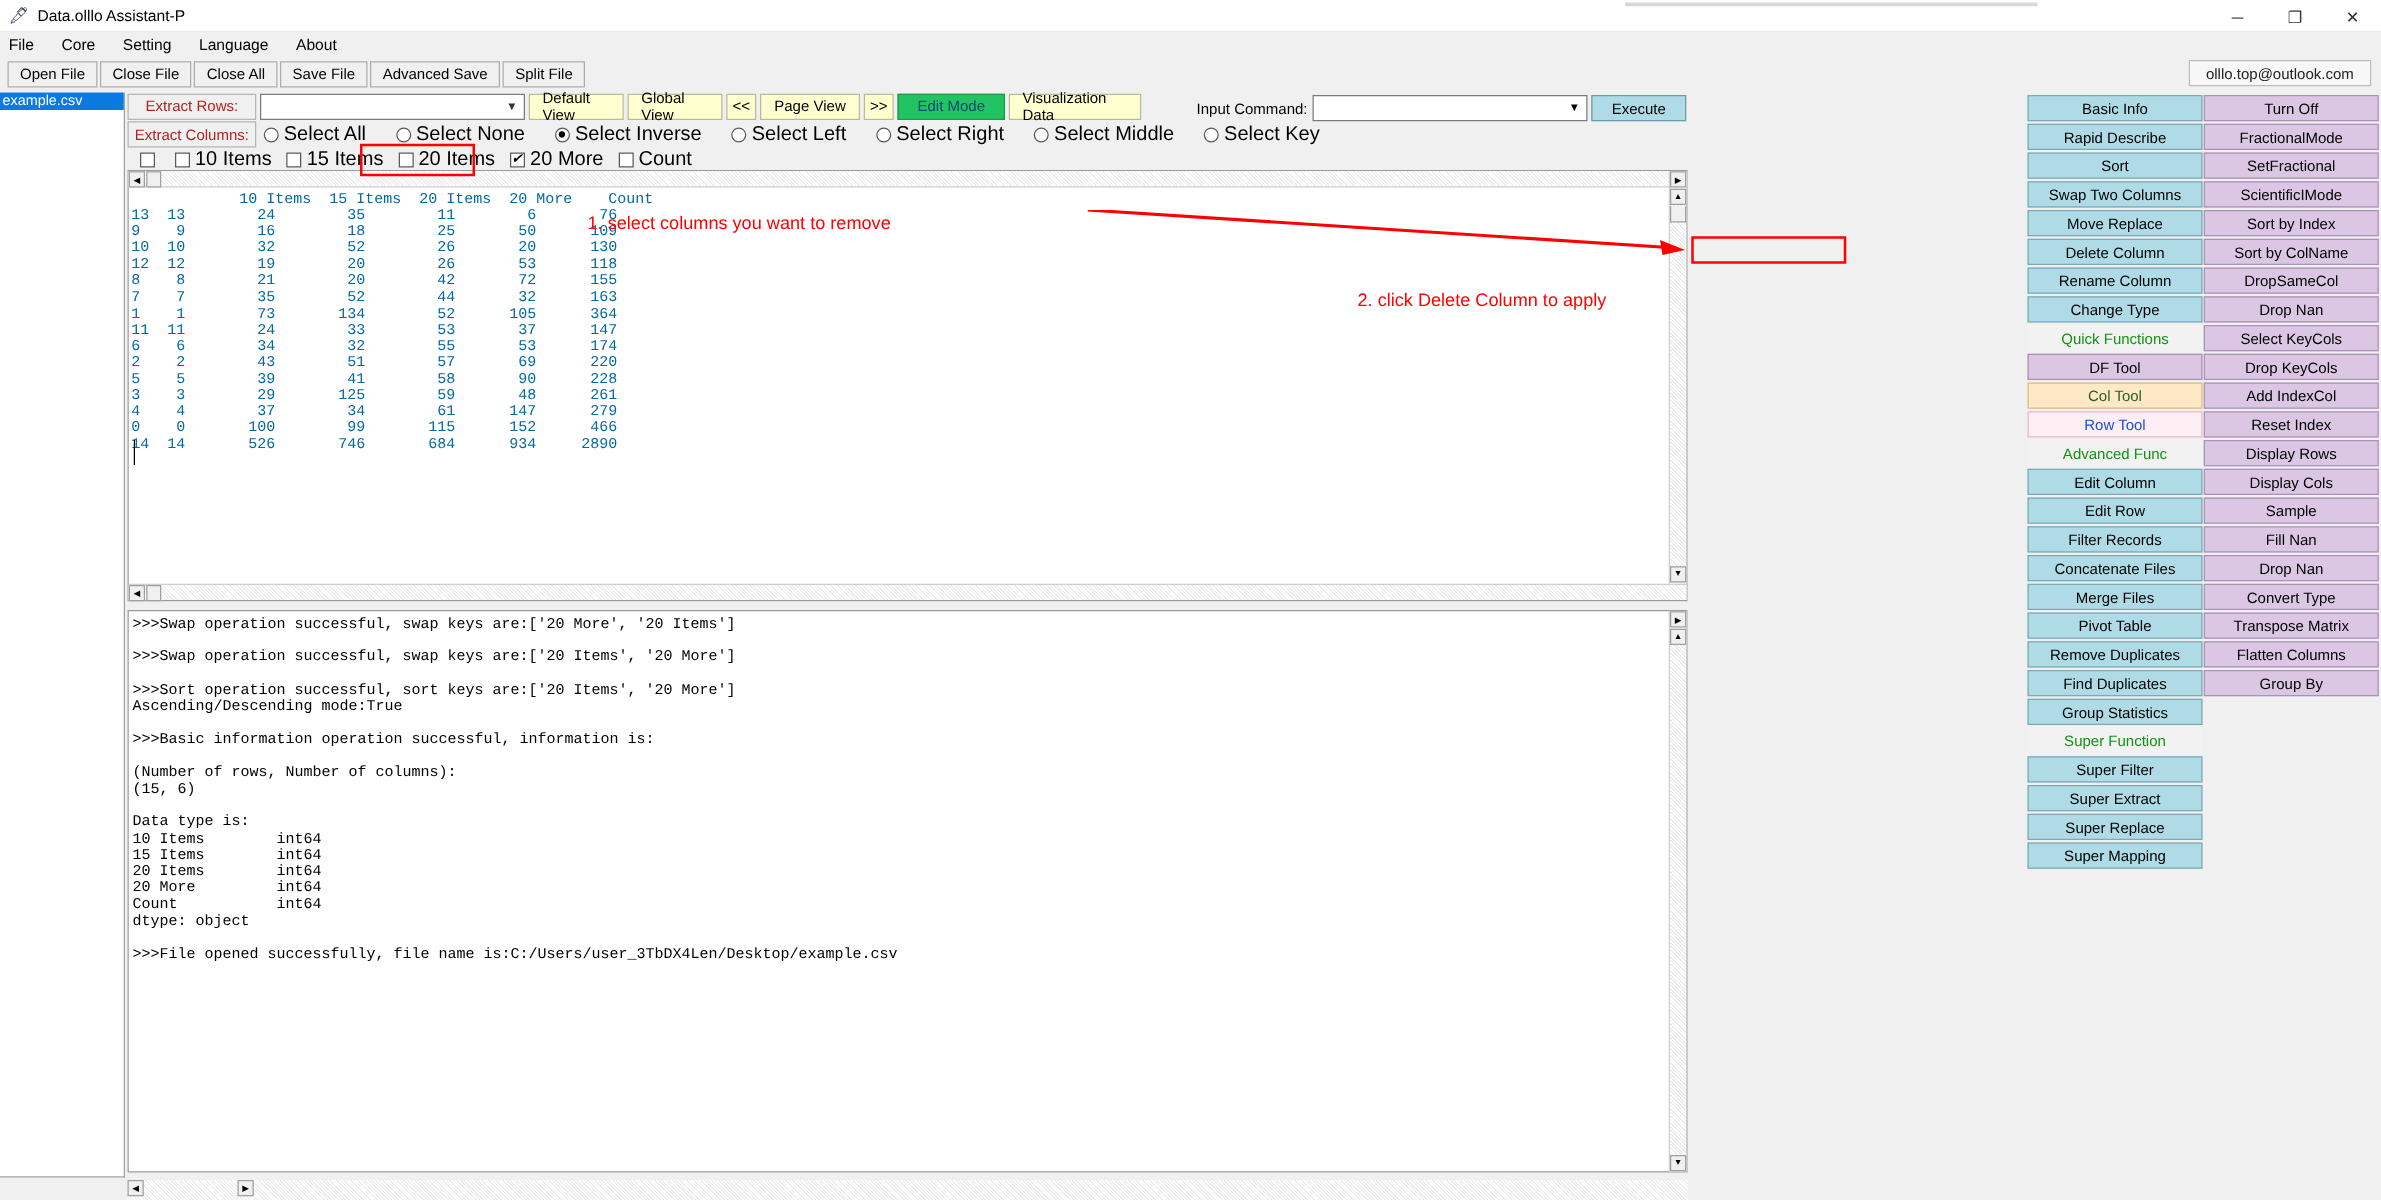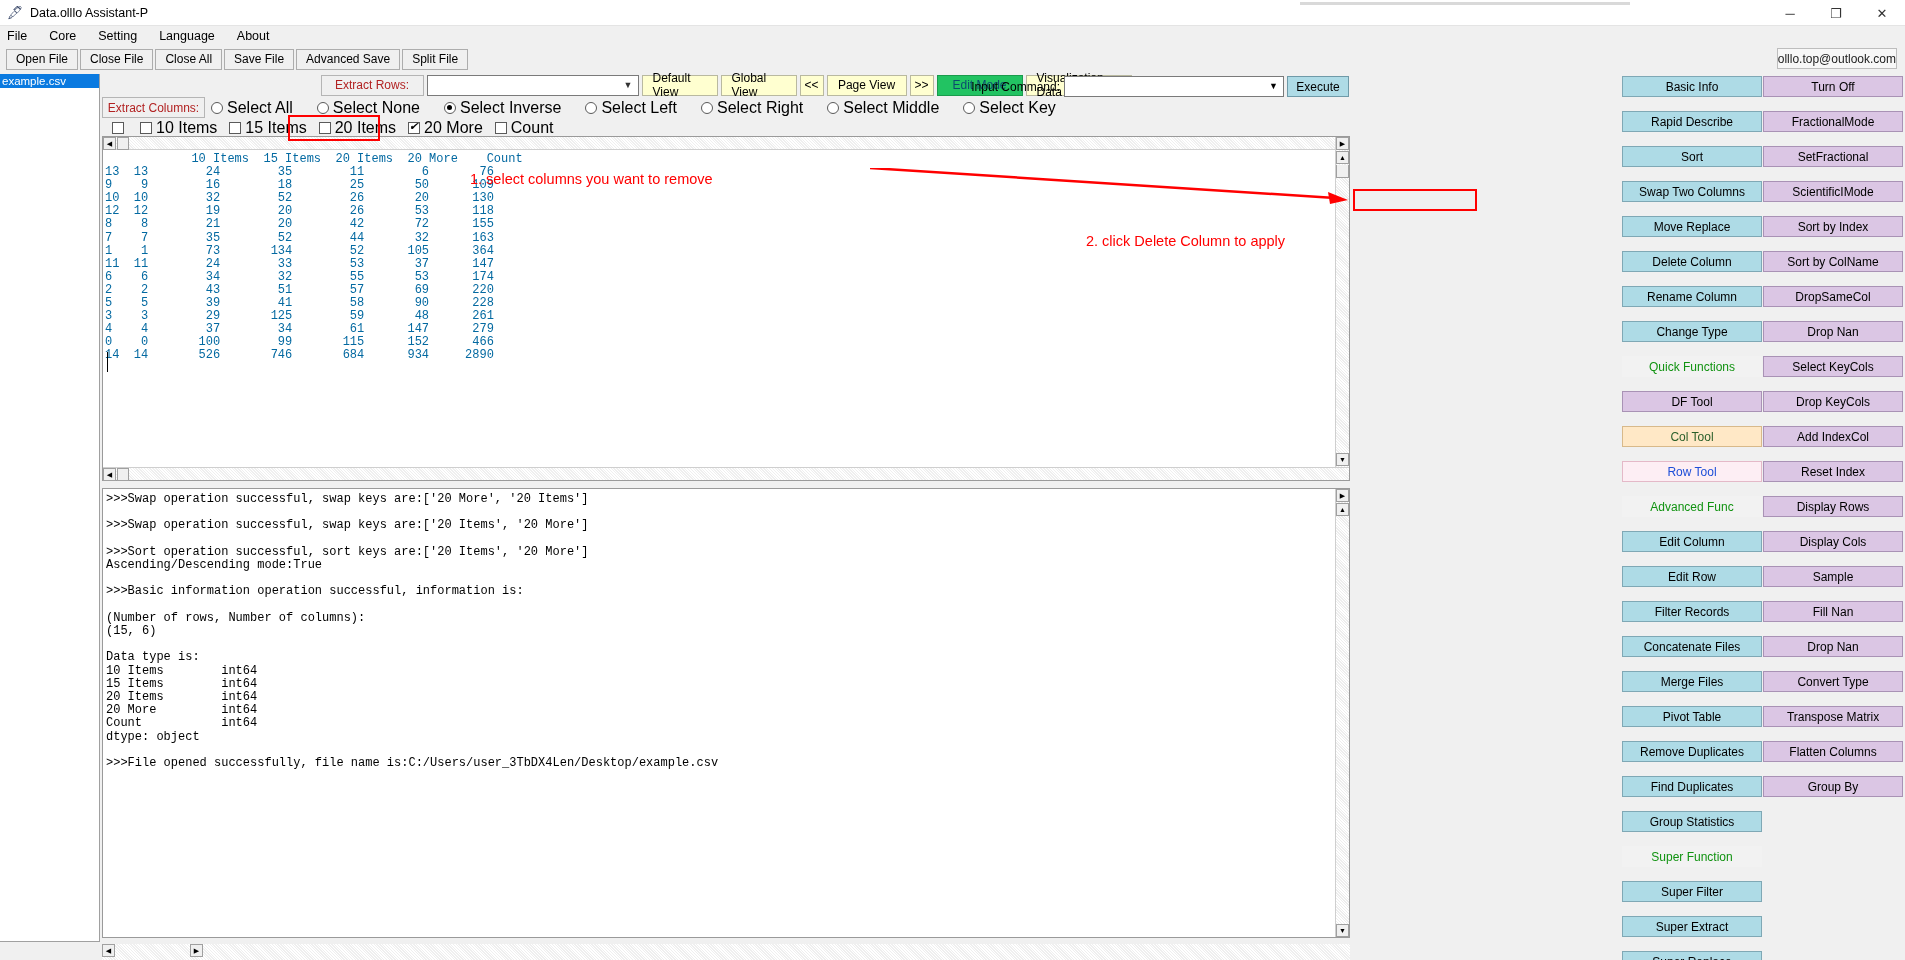--- a/index.html
+++ b/index.html
@@ -27,42 +27,42 @@
   .menubar span { margin-right:22px; font-size:12.5px; }
 
   
   .filebar { height:26px; display:flex; align-items:center; padding-left:6px; background:#f0f0f0; position:relative; }
   .tbtn {
     height:21px; min-width:52px; padding:0 9px; margin-right:2px;
     border:1px solid #adadad; background:#f0f0f0;
     display:flex; align-items:center; justify-content:center; font-size:12px;
   }
   .email-box {
-    position:absolute; right:8px; top:2px; height:21px; padding:0 0;
+    position:absolute; right:8px; top:2px; height:21px; padding:0 13px;
     border:1px solid #bdbdbd; background:#f7f7f7; display:flex; align-items:center;
     font-size:12px; color:#222;
   }
 
   
   .main { position:absolute; left:0; top:74px; right:0; bottom:0; }
 
   
   .filelist {
     position:absolute; left:0; top:0; width:100px; bottom:18px;
     background:#fff; border:1px solid #a0a0a0; border-top:none; border-left:none;
   }
   .filelist .fitem {
     height:14px; line-height:14px; padding-left:2px; font-size:11.5px;
     background:#0a7ae0; color:#fff;
   }
 
   
   .center { position:absolute; left:102px; top:0; right:555px; bottom:0; }
 
-  .row-extract { display:flex; align-items:center; height:22px; margin-bottom:1px;justify-content:center; }
+  .row-extract { display:flex; align-items:center; height:22px; margin-bottom:1px; }
   .lbl-box {
     width:103px; height:21px; border:1px solid #b5b5b5; background:#f0f0f0;
     display:flex; align-items:center; justify-content:center;
     color:#b22222; font-size:12px;
   }
   .combo {
     height:21px; border:1px solid #7a7a7a; background:#fff; margin-left:3px;
     display:flex; align-items:center; position:relative;
   }
   .combo .arrow { position:absolute; right:5px; font-size:9px; color:#333; }
@@ -146,29 +146,29 @@
   }
 
   
   .cmdrow { position:absolute; right:556px; top:2px; display:flex; align-items:center; }
   .cmdlabel { font-size:12px; margin-right:4px; }
   .cmdcombo {
     width:220px; height:21px; border:1px solid #7a7a7a; background:#fff; position:relative;
   }
   .cmdcombo .arrow { position:absolute; right:5px; top:4px; font-size:9px; }
   .exec {
-    height:21px; width:62px; margin-left:3px; border:1px solid #6f9aa8;
+    height:21px; width:76px; margin-left:3px; border:1px solid #6f9aa8;
     background:#aedbe6; display:flex; align-items:center; justify-content:center; font-size:12px;
   }
 
   .btncol { position:absolute; top:2px; width:140px; }
   .btncol.left { right:143px; }
   .btncol.right { right:2px; }
   .pbtn {
-    height:21px; margin-bottom:14px; display:flex; align-items:center; justify-content:center;
+    height:21px; margin-bottom:2px; display:flex; align-items:center; justify-content:center;
     font-size:12px; border:1px solid #7fa8b5; background:#aedbe6; color:#000;
   }
   .pbtn.purple { border-color:#a992b5; background:#dbc6e4; }
   .pbtn.section { border:none; background:#f2f2f2; color:#119311; }
   .pbtn.coltool { border-color:#d8b98a; background:#ffe8c6; color:#2a5f2a; }
   .pbtn.rowtool { border-color:#e4b9c8; background:#fdeef4; color:#1d4ed8; }
 
   
   .anno { position:absolute; color:#ff0000; font-size:14.5px; font-family:"Liberation Sans", sans-serif; }
   .redbox { position:absolute; border:2px solid #ff0000; }

